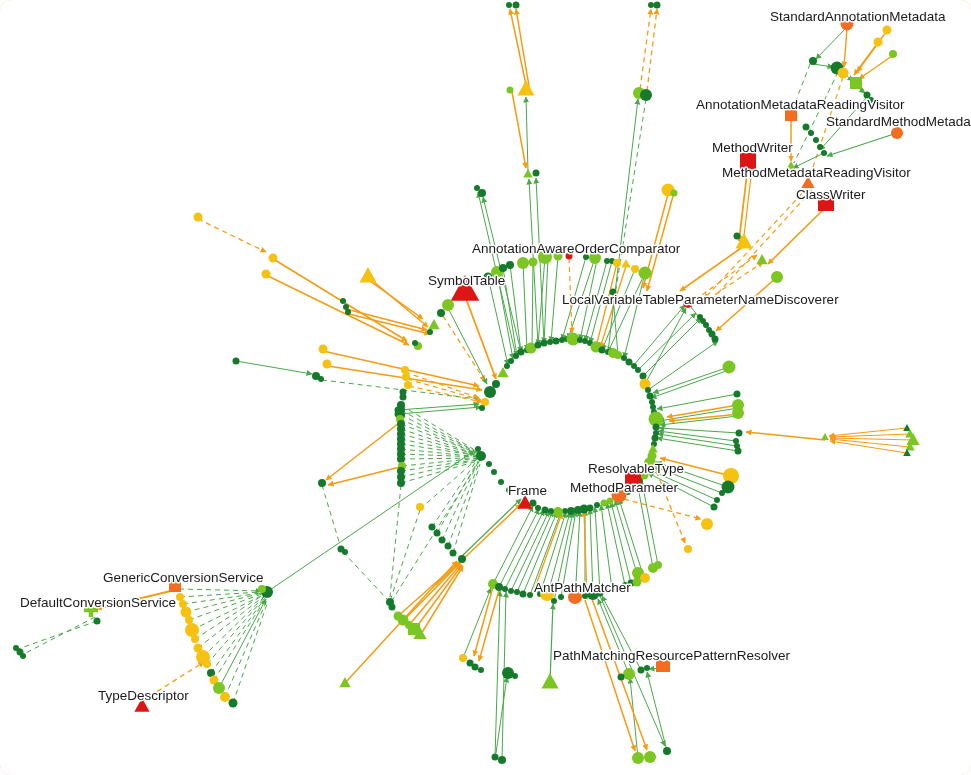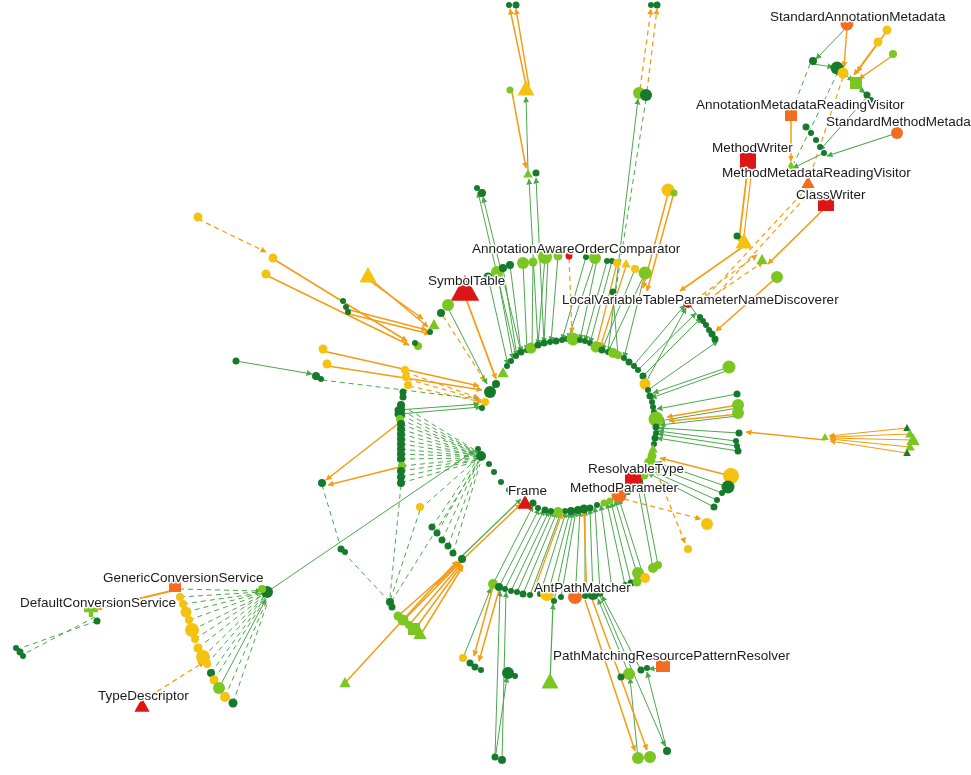--- a/index.html
+++ b/index.html
@@ -1,17 +1,17 @@
 <!DOCTYPE html>
 <html><head>
 <meta charset="utf-8">
 <style>
   html,body{margin:0;padding:0;background:#ffffff;}
   #stage{position:relative;width:971px;height:775px;background:#fdba74;overflow:hidden;
-         font-family:"Liberation Sans", sans-serif;}
+         font-family:"Liberation Sans", sans-serif;border-radius:11px;}
   svg{display:block;}
   text.nlabel{font-family:"Liberation Sans", sans-serif;font-size:13.5px;fill:#1a1a1a;
               paint-order:stroke;stroke:#ffffff;stroke-width:3px;stroke-linejoin:round;}
 </style>
 </head>
 <body>
 
 <div id="stage">
   <svg id="gsvg" xmlns="http://www.w3.org/2000/svg" width="971" height="775" viewBox="0 0 971 775" style="background: rgb(255, 255, 255);">
       <defs>

